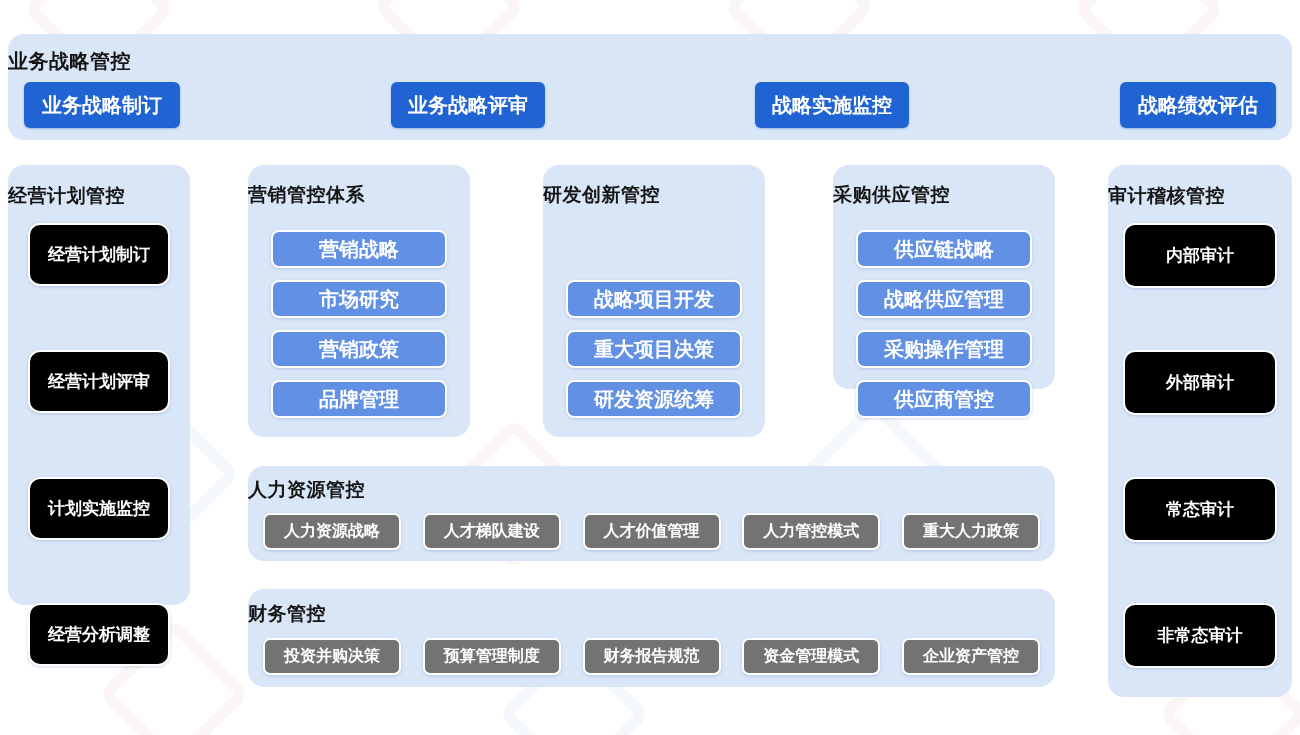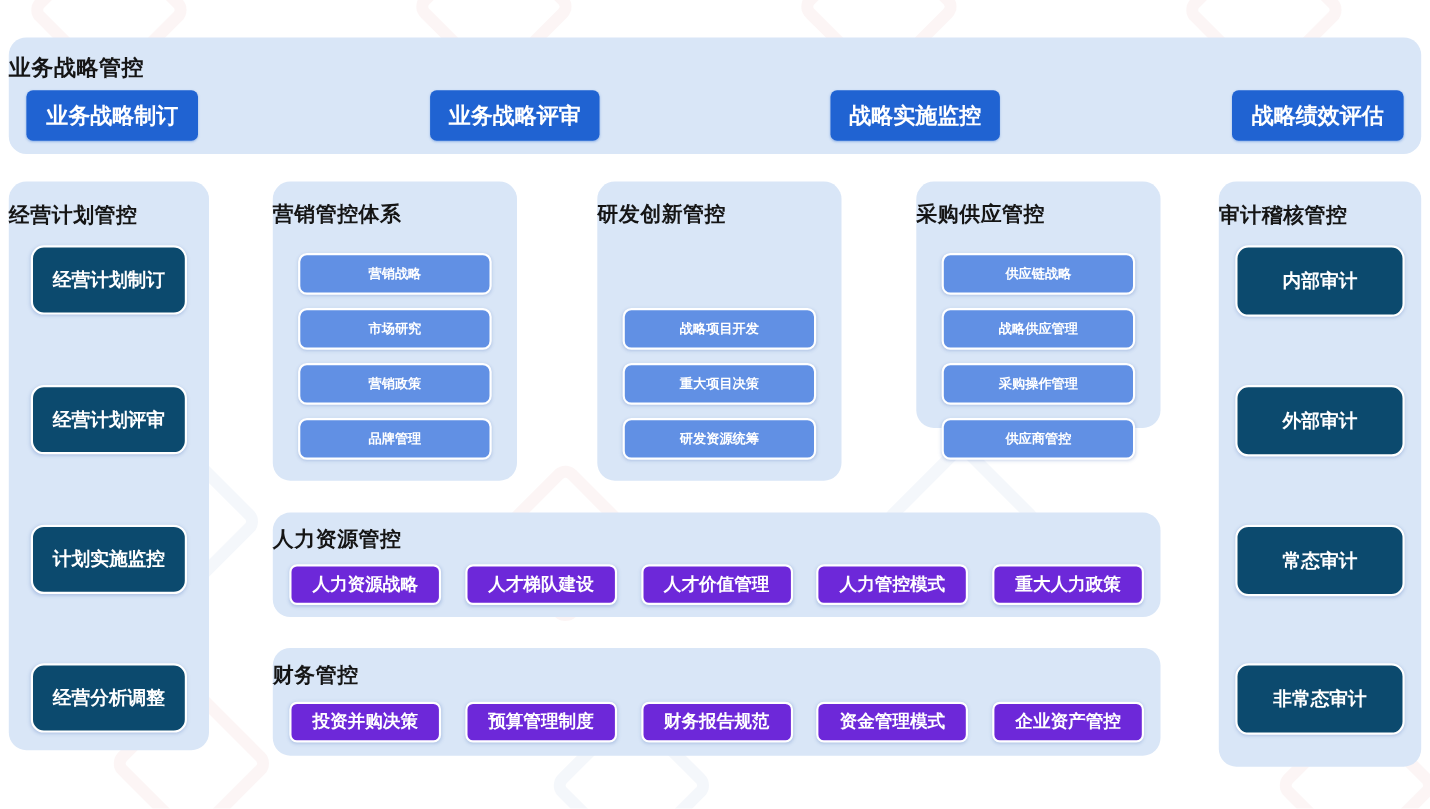--- a/index.html
+++ b/index.html
@@ -23,29 +23,29 @@
   .panel{position:absolute;background:#d9e6f7;border-radius:16px;z-index:1;}
   .sec-title{position:absolute;left:0;right:16px;
       font-weight:700;font-size:19px;color:#151515;letter-spacing:.5px;}
 
   .node{position:absolute;display:flex;align-items:center;justify-content:center;
       color:#ffffff;font-weight:600;box-sizing:border-box;text-align:center;}
 
   .node.dark{background:#2063d2;border-radius:6px;font-size:20px;
       box-shadow:0 1px 2px rgba(32,99,210,.35);}
   .node.med{background:#6190e4;border:2px solid #ffffff;border-radius:8px;
-      font-size:12px;box-shadow:0 1px 3px rgba(60,100,180,.25);}
-  .node.light{background:#0c4a6e;border:2px solid #ffffff;border-radius:12px;
+      font-size:20px;box-shadow:0 1px 3px rgba(60,100,180,.25);}
+  .node.light{background:#000000;border:2px solid #ffffff;border-radius:12px;
       font-size:17px;box-shadow:0 1px 3px rgba(60,100,180,.25);}
 
   
   .band-row{position:absolute;left:15px;right:15px;display:flex;
       justify-content:space-between;}
   .band-row .node{position:relative;width:138px;height:37px;font-size:16px;
-      background:#6d28d9;border:2px solid #ffffff;border-radius:7px;
+      background:#737373;border:2px solid #ffffff;border-radius:7px;
       box-shadow:0 1px 3px rgba(60,100,180,.25);}
 </style>
 </head>
 <body>
 
 <div class="stage">
 
   <div class="wm-layer">
     <div class="wm pink" style="left:45px;top:-45px"></div>
     <div class="wm pink" style="left:395px;top:-48px"></div>
@@ -60,21 +60,21 @@
   </div>
 
   <div class="panel" style="left:8px;top:34px;width:1284px;height:106px">
     <div class="sec-title" style="top:14px;font-size:20px">业务战略管控</div>
     <div class="node dark" style="left:16px;top:48px;width:156px;height:46px">业务战略制订</div>
     <div class="node dark" style="left:383px;top:48px;width:154px;height:46px">业务战略评审</div>
     <div class="node dark" style="left:747px;top:48px;width:154px;height:46px">战略实施监控</div>
     <div class="node dark" style="left:1112px;top:48px;width:156px;height:46px">战略绩效评估</div>
   </div>
 
-  <div class="panel" style="left:8px;top:165px;width:182px;height:517px">
+  <div class="panel" style="left:8px;top:165px;width:182px;height:440px">
     <div class="sec-title" style="top:18px">经营计划管控</div>
     <div class="node light" style="left:20px;top:58px;width:142px;height:63px">经营计划制订</div>
     <div class="node light" style="left:20px;top:185px;width:142px;height:63px">经营计划评审</div>
     <div class="node light" style="left:20px;top:312px;width:142px;height:63px">计划实施监控</div>
     <div class="node light" style="left:20px;top:438px;width:142px;height:63px">经营分析调整</div>
   </div>
 
   <div class="panel" style="left:248px;top:165px;width:222px;height:272px">
     <div class="sec-title" style="top:17px">营销管控体系</div>
     <div class="node med" style="left:23px;top:65px;width:176px;height:38px">营销战略</div>

